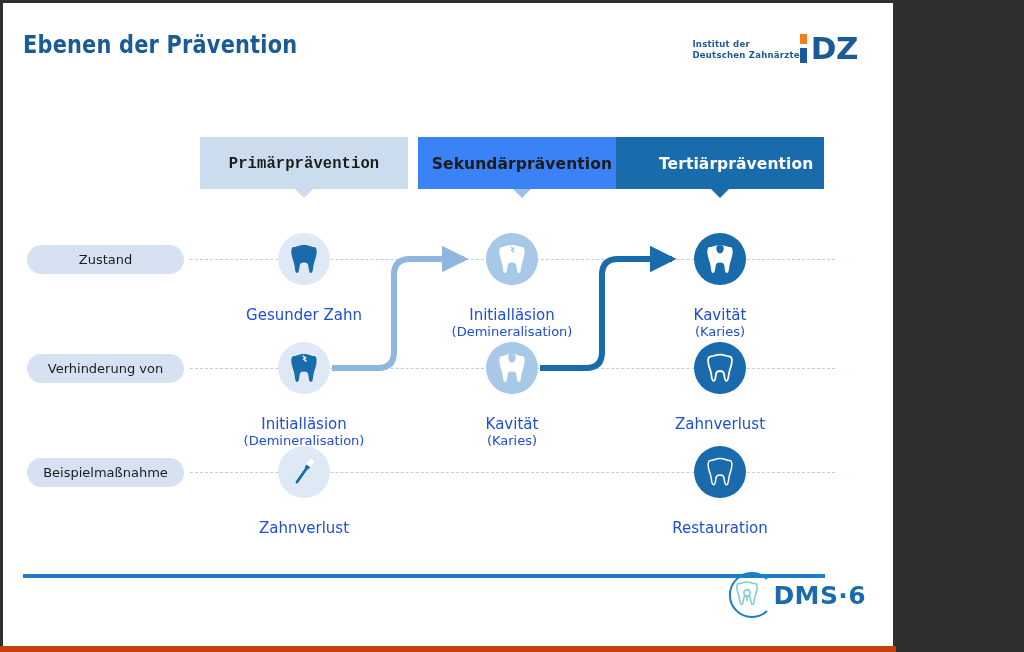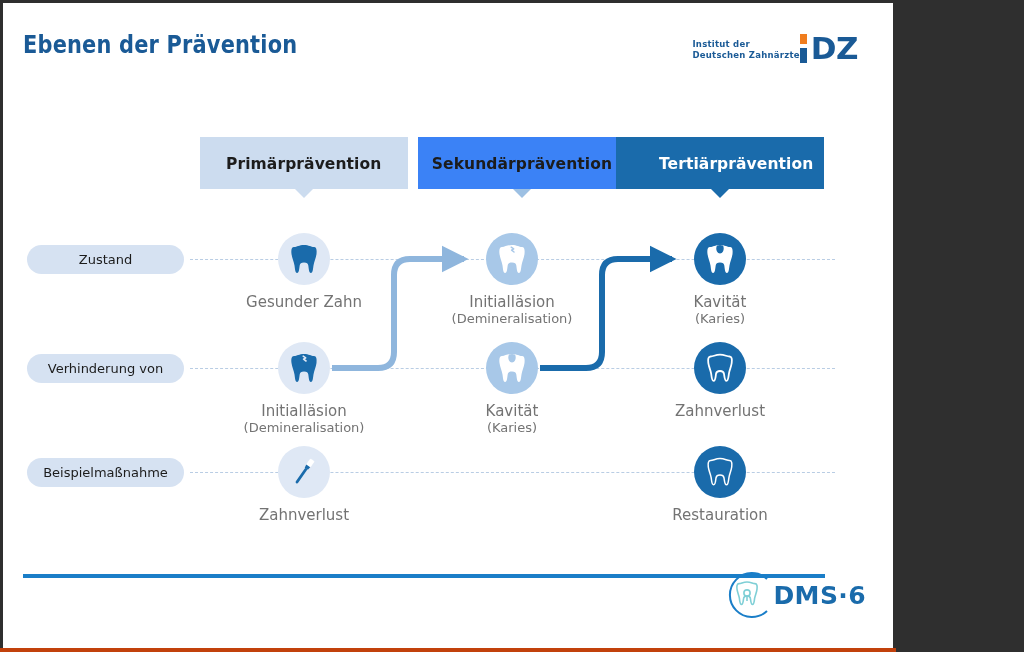--- a/index.html
+++ b/index.html
@@ -4,21 +4,21 @@
 <style>
   html,body{margin:0;padding:0;background:#2f2f2f;}
   *{box-sizing:border-box;}
   .slide{
     position:relative;
     width:896px;height:652px;
     background:#ffffff;
     overflow:hidden;
     font-family:"Liberation Sans", sans-serif;
     border-top:3px solid #2f2f2f;
-    border-bottom:4px solid #c2410c;
+    border-bottom:6px solid #c2410c;
   }
   .edge-left{position:absolute;left:0;top:0;width:3px;height:100%;background:#2f2f2f;}
   .edge-right{position:absolute;right:0;top:0;width:3px;height:100%;background:#2f2f2f;}
 
   
   .title{
     position:absolute;left:23px;top:27px;
     font-size:25px;font-weight:bold;color:#1a5a96;
     letter-spacing:.2px;
     font-family:"DejaVu Sans", sans-serif;
@@ -51,21 +51,21 @@
     display:flex;align-items:center;justify-content:center;
     font-size:16.5px;font-weight:bold;letter-spacing:.1px;
     font-family:"DejaVu Sans", sans-serif;
     transform-origin:center;
   }
   .colbar span{transform:scaleX(.94);display:inline-block;}
   .colbar .notch{
     position:absolute;bottom:-9px;left:50%;margin-left:-9px;
     width:0;height:0;border-left:9px solid transparent;border-right:9px solid transparent;
   }
-  #bar-primary{left:200px;width:208px;background:#ccdcef;color:#1c1c1c;}
+  #bar-primary{left:200px;width:208px;background:#ccdcef;color:#1c1c1c;font-family:Liberation Mono, monospace;}
   #bar-primary .notch{border-top:9px solid #ccdcef;}
   #bar-secondary{left:418px;width:208px;background:#3b82f6;color:#1c1c1c;}
   #bar-secondary .notch{border-top:9px solid #9dc0e3;}
   #bar-tertiary{left:616px;width:208px;background:#1a6bab;color:#ffffff;padding-left:32px;}
   #bar-tertiary .notch{border-top:9px solid #1a6bab;}
 
   
   .rowlabel{
     position:absolute;height:29px;border-radius:15px;background:#d6e2f2;
     display:flex;align-items:center;justify-content:center;
@@ -92,22 +92,22 @@
   .circle{
     width:52px;height:52px;border-radius:50%;
     display:flex;align-items:center;justify-content:center;
     position:relative;
   }
   .circle.c-pale{background:#dfe8f5;}
   .circle.c-mid{background:#a8c8e8;}
   .circle.c-dark{background:#1a6bab;}
   .circle svg{display:block;}
   .cell .caption{
-    margin-top:9px;
-    font-size:15px;color:#737373;line-height:1.12;
+    margin-top:22px;
+    font-size:15px;color:#1d4ed8;line-height:1.12;
     font-family:"DejaVu Sans", sans-serif;
   }
   .cell .caption .sub{display:block;font-size:13px;margin-top:1px;}
 
   
   .r0{top:230px;}
   .r1{top:339px;}
   .r2{top:443px;}
   .c0{left:200px;}
   .c1{left:408px;}

